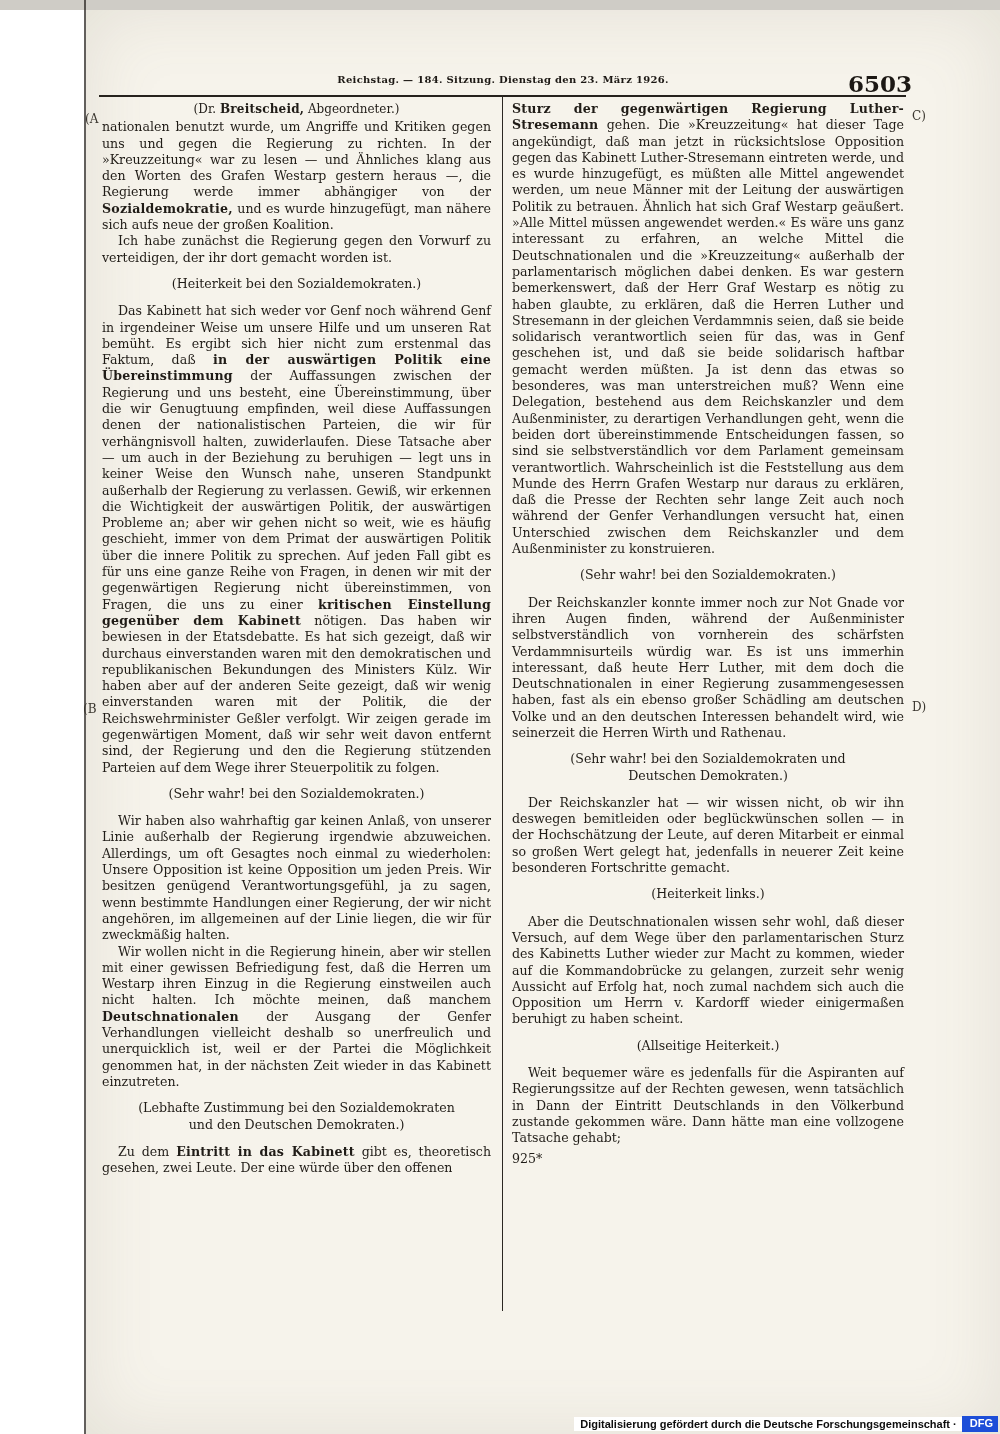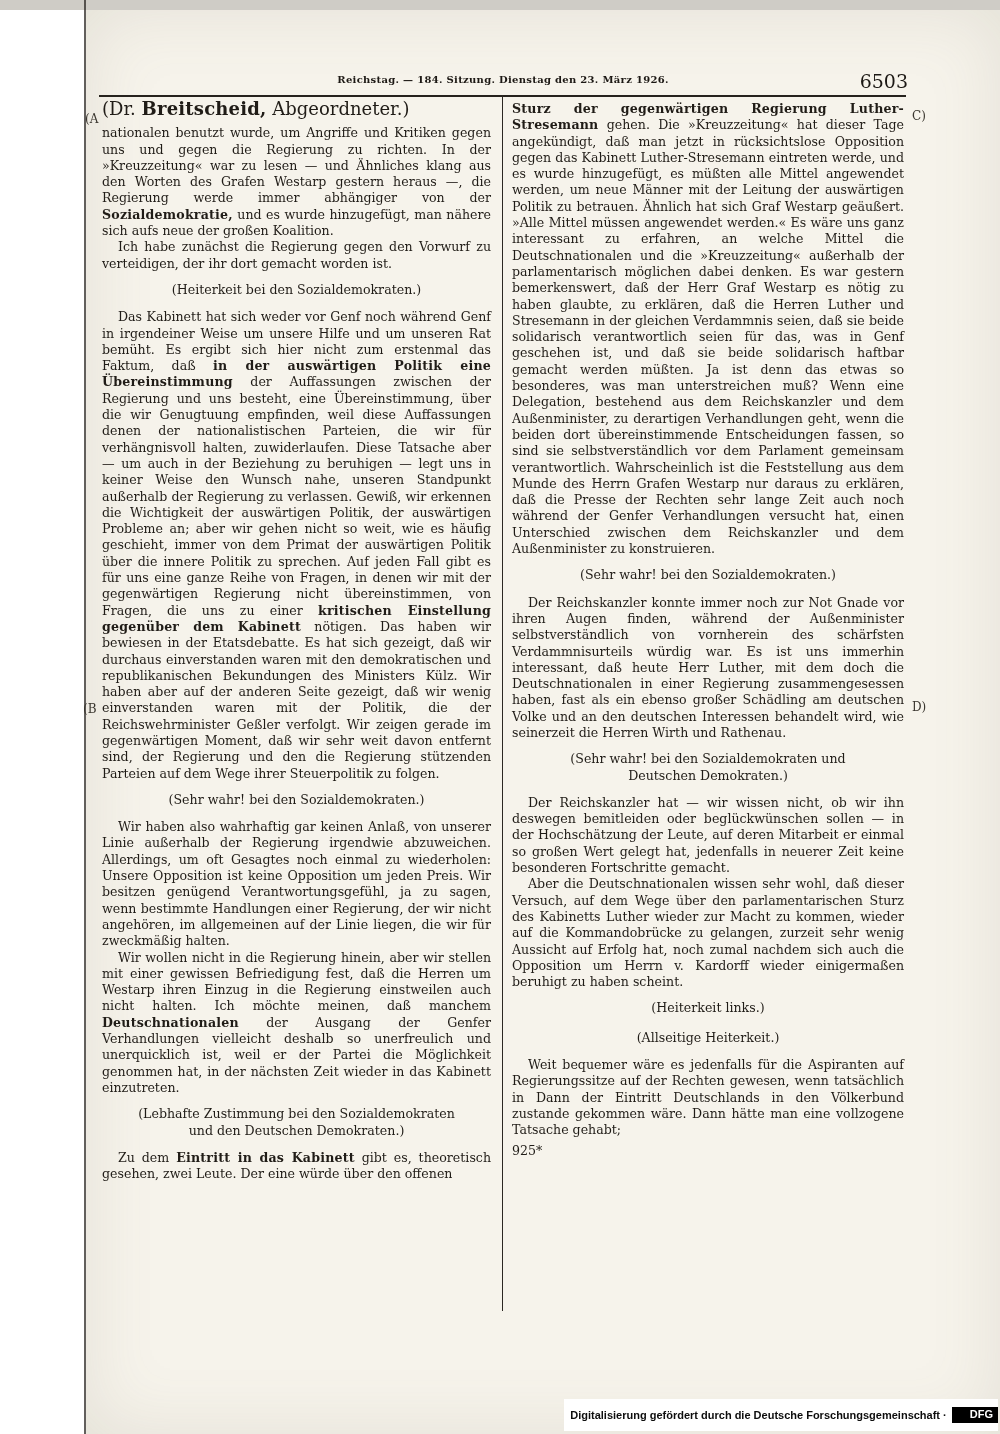--- a/index.html
+++ b/index.html
@@ -42,22 +42,22 @@
     font-weight: bold;
     font-size: 10px;
     letter-spacing: 0.3px;
     color: #1c1814;
   }
   .page-number {
     position: absolute;
     left: 848px; top: 70px;
     width: 60px;
     text-align: right;
-    font-weight: normal;
-    font-size: 19px;
+    font-weight: bold;
+    font-size: 23px;
     color: #1c1814;
   }
   .header-rule {
     position: absolute;
     left: 99px; top: 95px;
     width: 807px; height: 2px;
     background: #26221d;
   }
   .column-divider {
     position: absolute;
@@ -74,23 +74,23 @@
     hyphens: auto;
     -webkit-hyphens: auto;
   }
   .col-left  { left: 102px; width: 389px; }
   .col-right { left: 512px; width: 392px; }
   .blk { margin: 0; text-indent: 16px; }
   .blk b { font-weight: bold; letter-spacing: 0.2px; }
   .blk.noindent { text-indent: 0; }
   .blk.speaker {
     text-indent: 0;
-    text-align: left;
-    font-size: 18px;
-    margin-bottom: 8px;
+    text-align: center;
+    font-size: 12px;
+    margin-bottom: 2px;
   }
   .blk.stage {
     text-indent: 0;
     text-align: center;
     padding: 2px 26px 3px 26px;
     margin: 8px 0;
   }
   .blk.sig {
     text-indent: 0;
     font-weight: normal;
@@ -103,41 +103,41 @@
     color: #3a362f;
     font-family: "DejaVu Serif", serif;
   }
   .ml-a { left: 85px;  top: 112px; }
   .ml-b { left: 83px;  top: 702px; }
   .ml-c { left: 912px; top: 109px; }
   .ml-d { left: 912px; top: 700px; }
   .footer-bar {
     position: absolute;
     right: 2px; bottom: 3px;
-    height: 32px;
+    height: 14px;
     display: flex;
     align-items: center;
     background: #ffffff;
     padding-left: 6px;
   }
   .footer-text {
     font-family: "Liberation Sans", sans-serif;
     font-weight: bold;
     font-size: 11px;
     color: #0d0d0d;
     white-space: nowrap;
   }
   .dfg-box {
     margin-left: 5px;
-    background: #000000;
+    background: #1d4ed8;
     color: #ffffff;
     font-family: "Liberation Sans", sans-serif;
     font-weight: bold;
     font-size: 11px;
-    padding: 2px 5px 3px 18px;
+    padding: 2px 5px 3px 8px;
     line-height: 1;
   }
 </style>
 </head>
 <body>
 
 <div class="top-strip"></div>
 <div class="paper"></div>
 <div class="edge-line"></div>
 
@@ -162,22 +162,22 @@
     <p class="blk stage"><span>(Lebhafte Zustimmung bei den Sozialdemokraten und den Deutschen Demokraten.)</span></p>
     <p class="blk body"><span>Zu dem </span><b>Eintritt in das Kabinett</b><span> gibt es, theoretisch gesehen, zwei Leute. Der eine würde über den offenen</span></p>
   </div>
 <div class="column-divider"></div>
 <div class="col col-right">
     <p class="blk body noindent"><b>Sturz der gegenwärtigen Regierung Luther-Stresemann</b><span> gehen. Die »Kreuzzeitung« hat dieser Tage angekündigt, daß man jetzt in rücksichtslose Opposition gegen das Kabinett Luther-Stresemann eintreten werde, und es wurde hinzugefügt, es müßten alle Mittel angewendet werden, um neue Männer mit der Leitung der auswärtigen Politik zu betrauen. Ähnlich hat sich Graf Westarp geäußert. »Alle Mittel müssen angewendet werden.« Es wäre uns ganz interessant zu erfahren, an welche Mittel die Deutschnationalen und die »Kreuzzeitung« außerhalb der parlamentarisch möglichen dabei denken. Es war gestern bemerkenswert, daß der Herr Graf Westarp es nötig zu haben glaubte, zu erklären, daß die Herren Luther und Stresemann in der gleichen Verdammnis seien, daß sie beide solidarisch verantwortlich seien für das, was in Genf geschehen ist, und daß sie beide solidarisch haftbar gemacht werden müßten. Ja ist denn das etwas so besonderes, was man unterstreichen muß? Wenn eine Delegation, bestehend aus dem Reichskanzler und dem Außenminister, zu derartigen Verhandlungen geht, wenn die beiden dort übereinstimmende Entscheidungen fassen, so sind sie selbstverständlich vor dem Parlament gemeinsam verantwortlich. Wahrscheinlich ist die Feststellung aus dem Munde des Herrn Grafen Westarp nur daraus zu erklären, daß die Presse der Rechten sehr lange Zeit auch noch während der Genfer Verhandlungen versucht hat, einen Unterschied zwischen dem Reichskanzler und dem Außenminister zu konstruieren.</span></p>
     <p class="blk stage"><span>(Sehr wahr! bei den Sozialdemokraten.)</span></p>
     <p class="blk body"><span>Der Reichskanzler konnte immer noch zur Not Gnade vor ihren Augen finden, während der Außenminister selbstverständlich von vornherein des schärfsten Verdammnisurteils würdig war. Es ist uns immerhin interessant, daß heute Herr Luther, mit dem doch die Deutschnationalen in einer Regierung zusammengesessen haben, fast als ein ebenso großer Schädling am deutschen Volke und an den deutschen Interessen behandelt wird, wie seinerzeit die Herren Wirth und Rathenau.</span></p>
     <p class="blk stage"><span>(Sehr wahr! bei den Sozialdemokraten und Deutschen Demokraten.)</span></p>
     <p class="blk body"><span>Der Reichskanzler hat — wir wissen nicht, ob wir ihn deswegen bemitleiden oder beglückwünschen sollen — in der Hochschätzung der Leute, auf deren Mitarbeit er einmal so großen Wert gelegt hat, jedenfalls in neuerer Zeit keine besonderen Fortschritte gemacht.</span></p>
+    <p class="blk stage"><span>(Heiterkeit links.)</span></p>
     <p class="blk body"><span>Aber die Deutschnationalen wissen sehr wohl, daß dieser Versuch, auf dem Wege über den parlamentarischen Sturz des Kabinetts Luther wieder zur Macht zu kommen, wieder auf die Kommandobrücke zu gelangen, zurzeit sehr wenig Aussicht auf Erfolg hat, noch zumal nachdem sich auch die Opposition um Herrn v. Kardorff wieder einigermaßen beruhigt zu haben scheint.</span></p>
-    <p class="blk stage"><span>(Heiterkeit links.)</span></p>
     <p class="blk stage"><span>(Allseitige Heiterkeit.)</span></p>
     <p class="blk body"><span>Weit bequemer wäre es jedenfalls für die Aspiranten auf Regierungssitze auf der Rechten gewesen, wenn tatsächlich in Dann der Eintritt Deutschlands in den Völkerbund zustande gekommen wäre. Dann hätte man eine vollzogene Tatsache gehabt;</span></p>
     <p class="blk sig"><span>925*</span></p>
   </div>
 
 <div class="footer-bar">
   <span class="footer-text">Digitalisierung gefördert durch die Deutsche Forschungsgemeinschaft ·</span>
   <span class="dfg-box">DFG</span>
 </div>
 

